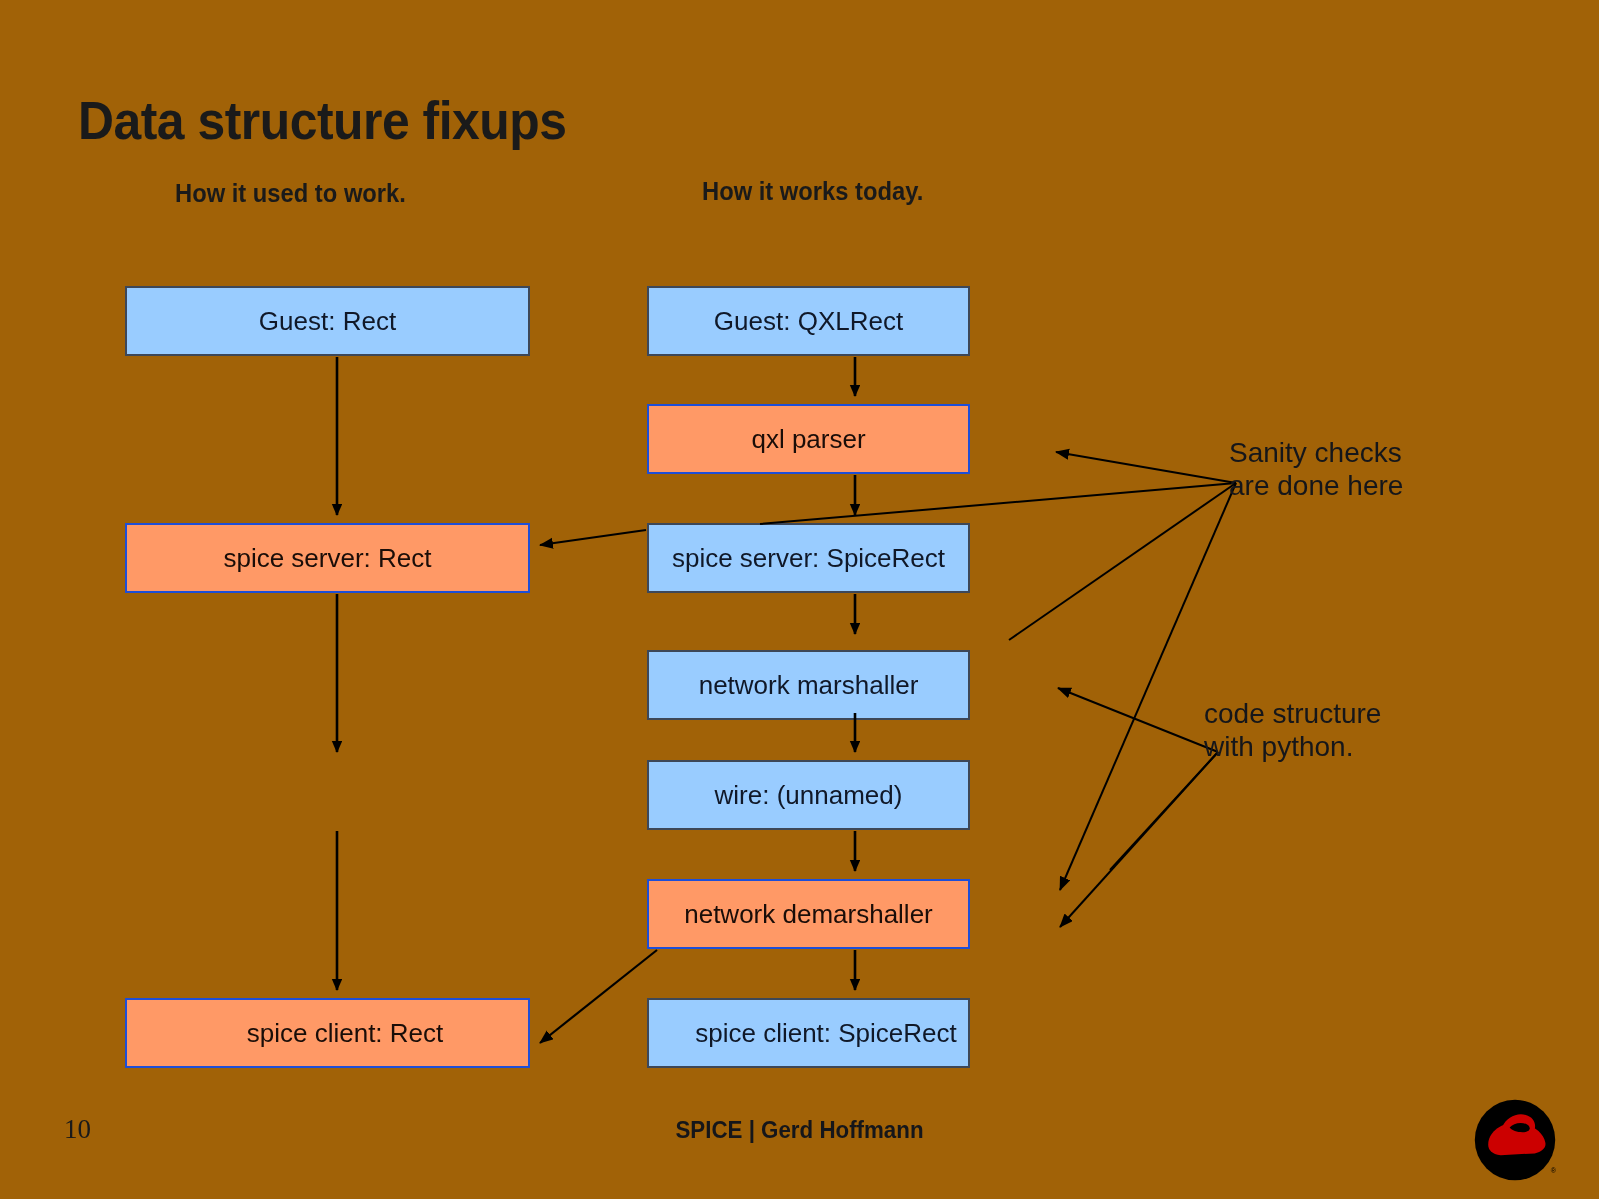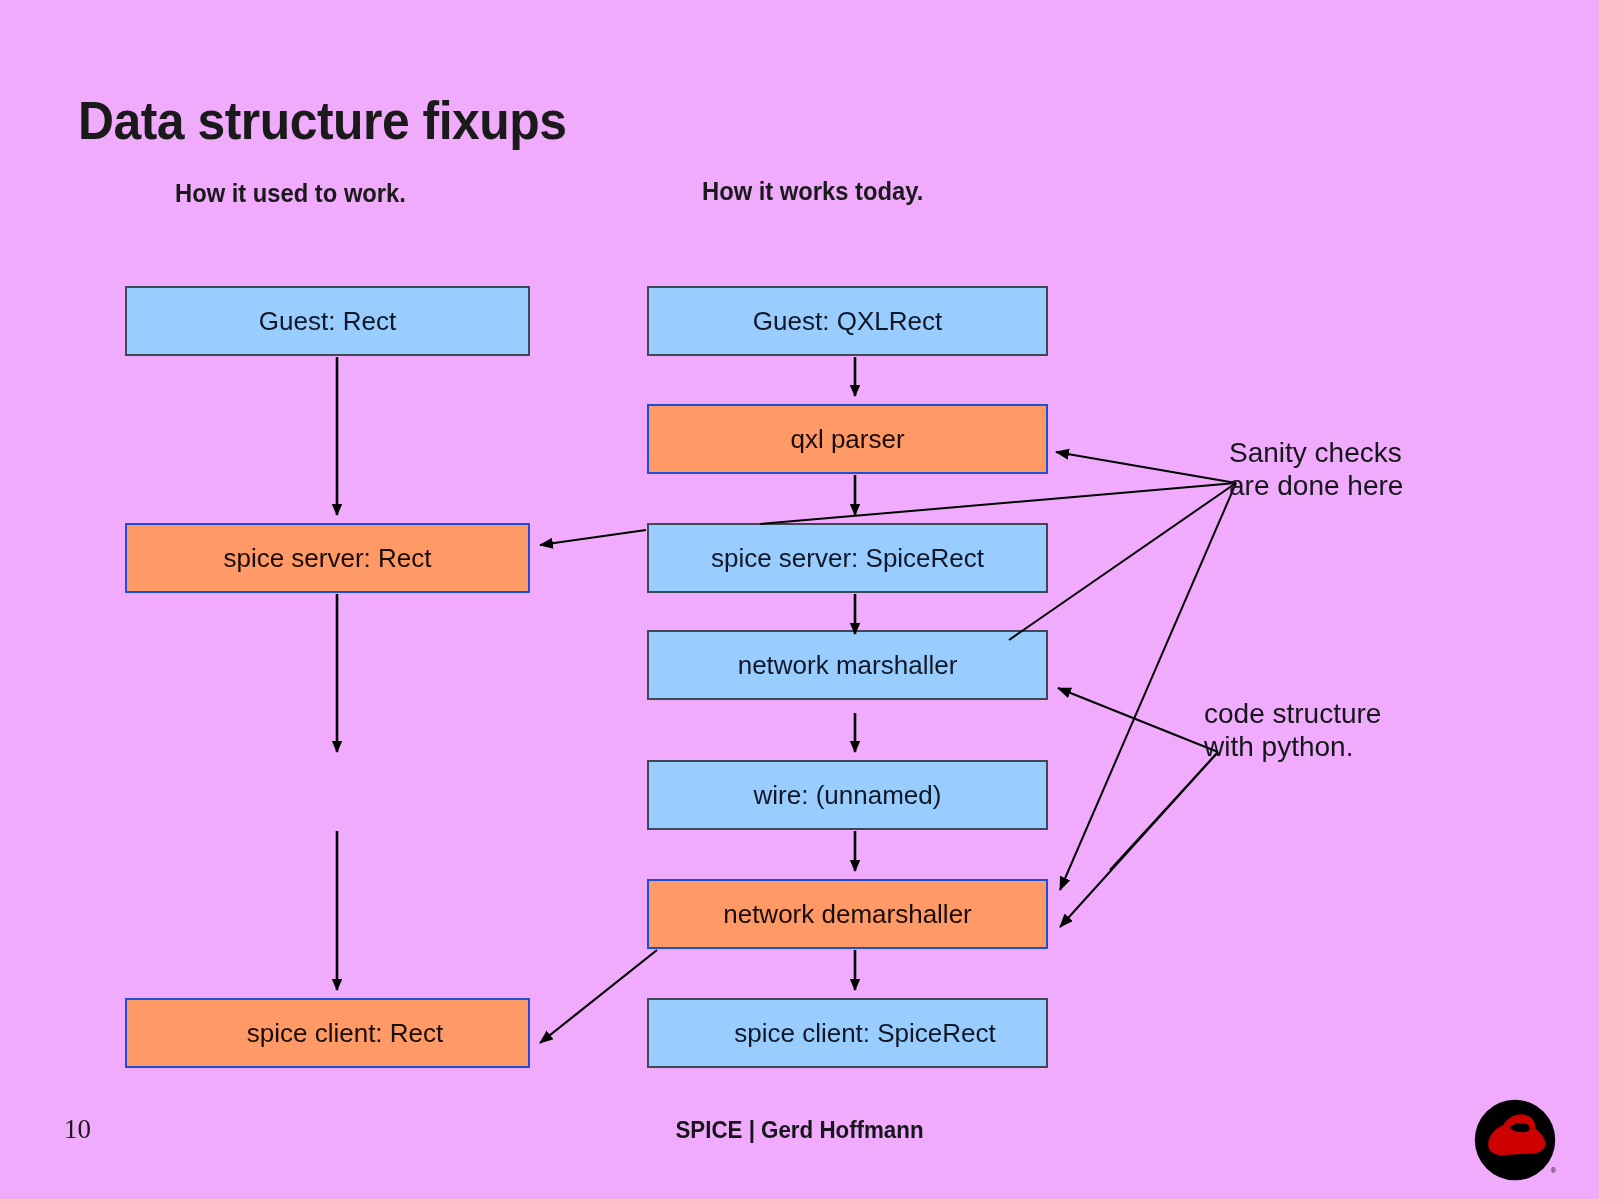--- a/index.html
+++ b/index.html
@@ -9,21 +9,21 @@
     background: #ffffff;
   }
   body {
     font-family: "Liberation Sans", sans-serif;
     -webkit-font-smoothing: antialiased;
   }
   #slide {
     position: relative;
     width: 1599px;
     height: 1199px;
-    background: #f0abfc;
+    background: #a16207;
     overflow: hidden;
   }
 
   
   #slide-title {
     position: absolute;
     left: 78px;
     top: 90px;
     font-size: 53px;
     font-weight: bold;
@@ -66,26 +66,26 @@
   }
   .node.orange {
     background: #FF9966;
     border: 2px solid #1d4ed8;
     color: #1a0d08;
   }
 
   
   .col-left  { left: 125px; width: 405px; }
   
-  .col-right { left: 647px; width: 401px; }
+  .col-right { left: 647px; width: 323px; }
 
   .row-guest   { top: 286px; height: 70px; }
   .row-parser  { top: 404px; height: 70px; }
   .row-server  { top: 523px; height: 70px; }
-  .row-marsh   { top: 630px; height: 70px; }
+  .row-marsh   { top: 650px; height: 70px; }
   .row-wire    { top: 760px; height: 70px; }
   .row-demarsh { top: 879px; height: 70px; }
   .row-client  { top: 998px; height: 70px; padding-left: 35px; }
 
   
   .annotation {
     position: absolute;
     font-size: 28px;
     line-height: 1.18;
     color: #15161a;

